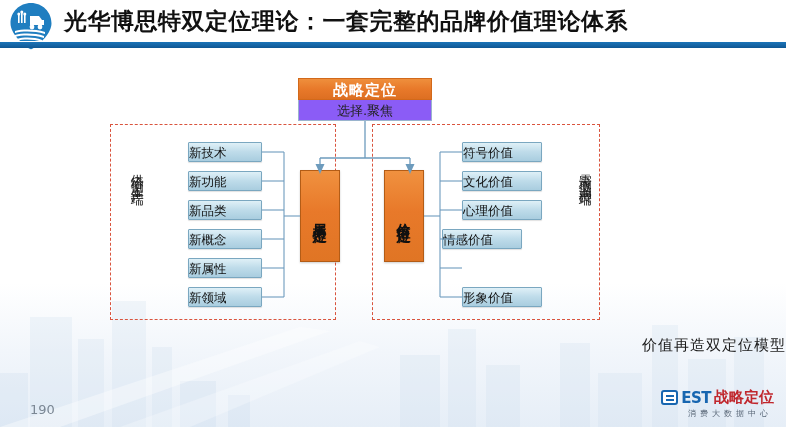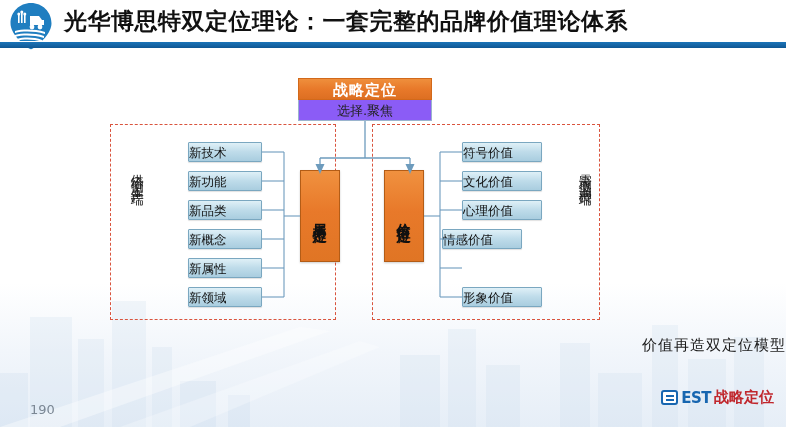--- a/index.html
+++ b/index.html
@@ -282,15 +282,16 @@
   </div>
 
   <div class="pagenum">190</div>
 
   <div class="brand">
     <div class="brand-row">
       <span class="brand-mark"></span>
       <span class="brand-best">EST</span>
       <span class="brand-cn">战略定位</span>
     </div>
+    <div class="brand-sub">消费大数据中心</div>
   </div>
 
 </div>
 
 </body></html>

